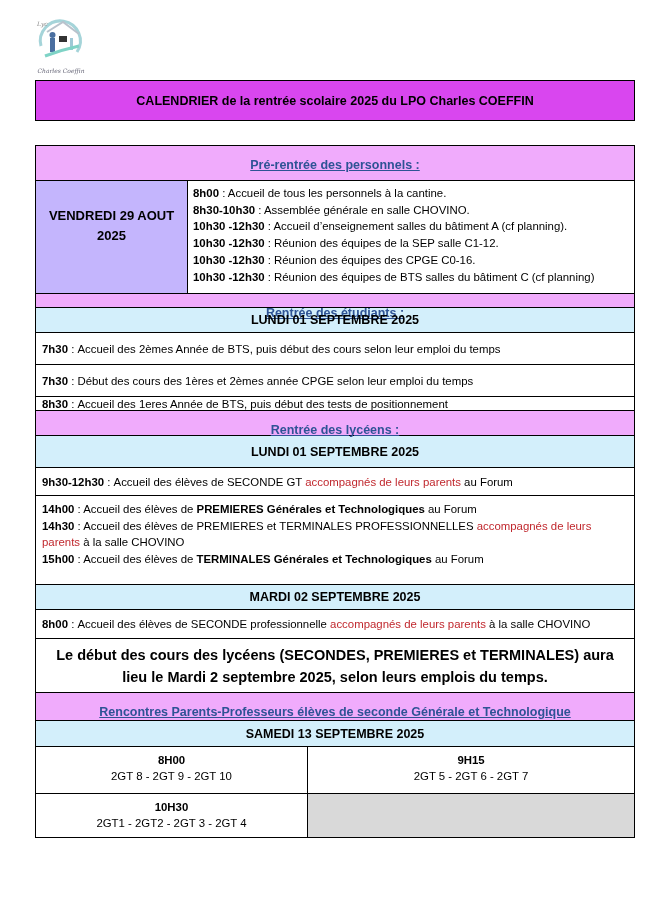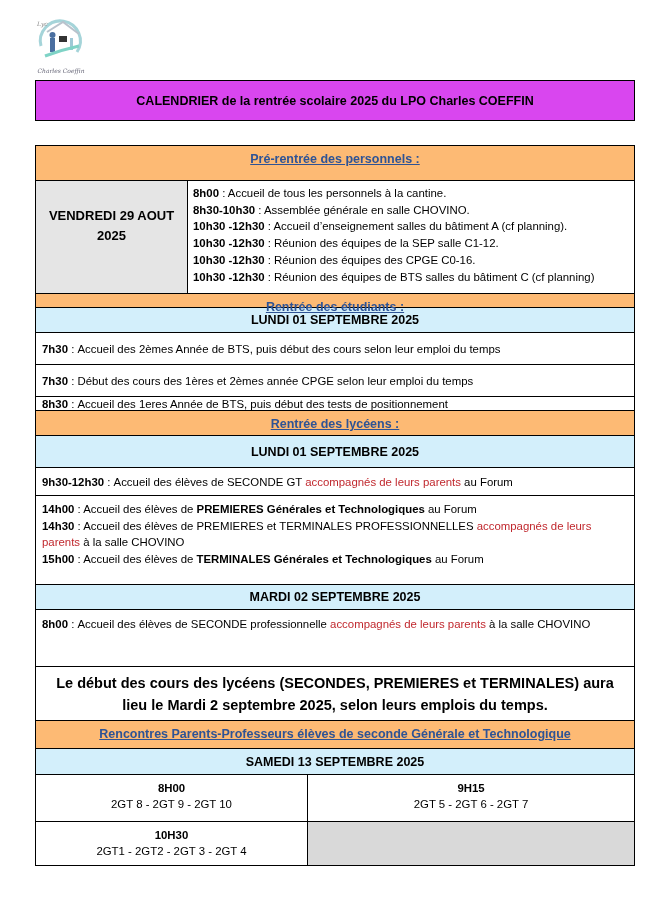--- a/index.html
+++ b/index.html
@@ -3,31 +3,31 @@
 <meta charset="utf-8">
 <style>
   html, body { margin: 0; padding: 0; background: #ffffff; }
   body { width: 664px; height: 905px; position: relative; font-family: "Liberation Sans", sans-serif; color: #000; overflow: hidden; }
   .logo { position: absolute; left: 33px; top: 16px; width: 56px; height: 58px; }
   .logo-caption { position: absolute; left: 0; bottom: 0; width: 56px; text-align: center; font-family: "DejaVu Serif", serif; font-style: italic; font-size: 6px; color: #667; }
   .title-box { position: absolute; left: 35px; top: 80px; width: 598px; height: 39px; background: #d946ef; border: 1px solid #000; box-sizing: content-box; display: flex; align-items: center; justify-content: center; font-weight: bold; font-size: 12.5px; }
   .main { position: absolute; left: 35px; top: 145px; width: 600px; border: 1px solid #000; box-sizing: border-box; }
   .row { border-top: 1px solid #000; box-sizing: border-box; font-size: 11.4px; }
   .row:first-child { border-top: none; }
-  .sec-head { background: #fdba74; height: 34px; display: flex; align-items: flex-start; justify-content: center; padding-top: 6px; box-sizing: border-box; }
+  .sec-head { background: #f0abfc; height: 34px; display: flex; align-items: flex-start; justify-content: center; padding-top: 12px; box-sizing: border-box; }
   .sec-head span { color: #2e5395; font-weight: bold; text-decoration: underline; font-size: 12.5px; }
   .date-head { background: #d3effb; height: 25px; display: flex; align-items: center; justify-content: center; font-weight: bold; font-size: 12.5px; }
   .line-row { padding: 0 6px; display: flex; align-items: center; }
   .multi { padding: 5px 6px 0 6px; line-height: 16.5px; }
   .red { color: #c0272d; }
   b { font-weight: bold; }
   .vendredi { display: flex; height: 113px; }
-  .vendredi .date-cell { width: 152px; background: #e5e5e5; border-right: 1px solid #000; display: flex; align-items: flex-start; justify-content: center; text-align: center; font-weight: bold; font-size: 13px; padding-top: 25px; box-sizing: border-box; line-height: 20px; }
+  .vendredi .date-cell { width: 152px; background: #c4b5fd; border-right: 1px solid #000; display: flex; align-items: flex-start; justify-content: center; text-align: center; font-weight: bold; font-size: 13px; padding-top: 25px; box-sizing: border-box; line-height: 20px; }
   .vendredi .events { flex: 1; padding: 4px 6px 0 5px; line-height: 16.7px; font-size: 11.4px; }
-  .big-note { height: 54px; display: flex; align-items: center; justify-content: center; text-align: center; font-weight: bold; font-size: 14.5px; line-height: 22px; padding: 0 8px; margin-top: 28px; }
+  .big-note { height: 54px; display: flex; align-items: center; justify-content: center; text-align: center; font-weight: bold; font-size: 14.5px; line-height: 22px; padding: 0 8px; }
   .grid { display: grid; grid-template-columns: 272px 1fr; }
   .grid .cell { text-align: center; font-size: 11.4px; line-height: 16px; padding-top: 5px; box-sizing: border-box; }
   .grid .cell .t { font-weight: bold; display: block; }
   .grid .r1 { height: 47px; border-top: 1px solid #000; }
   .grid .r2 { height: 44px; border-top: 1px solid #000; }
   .grid .left { border-right: 1px solid #000; }
   .grid .empty { background: #d9d9d9; }
 </style>
 </head>
 <body>

